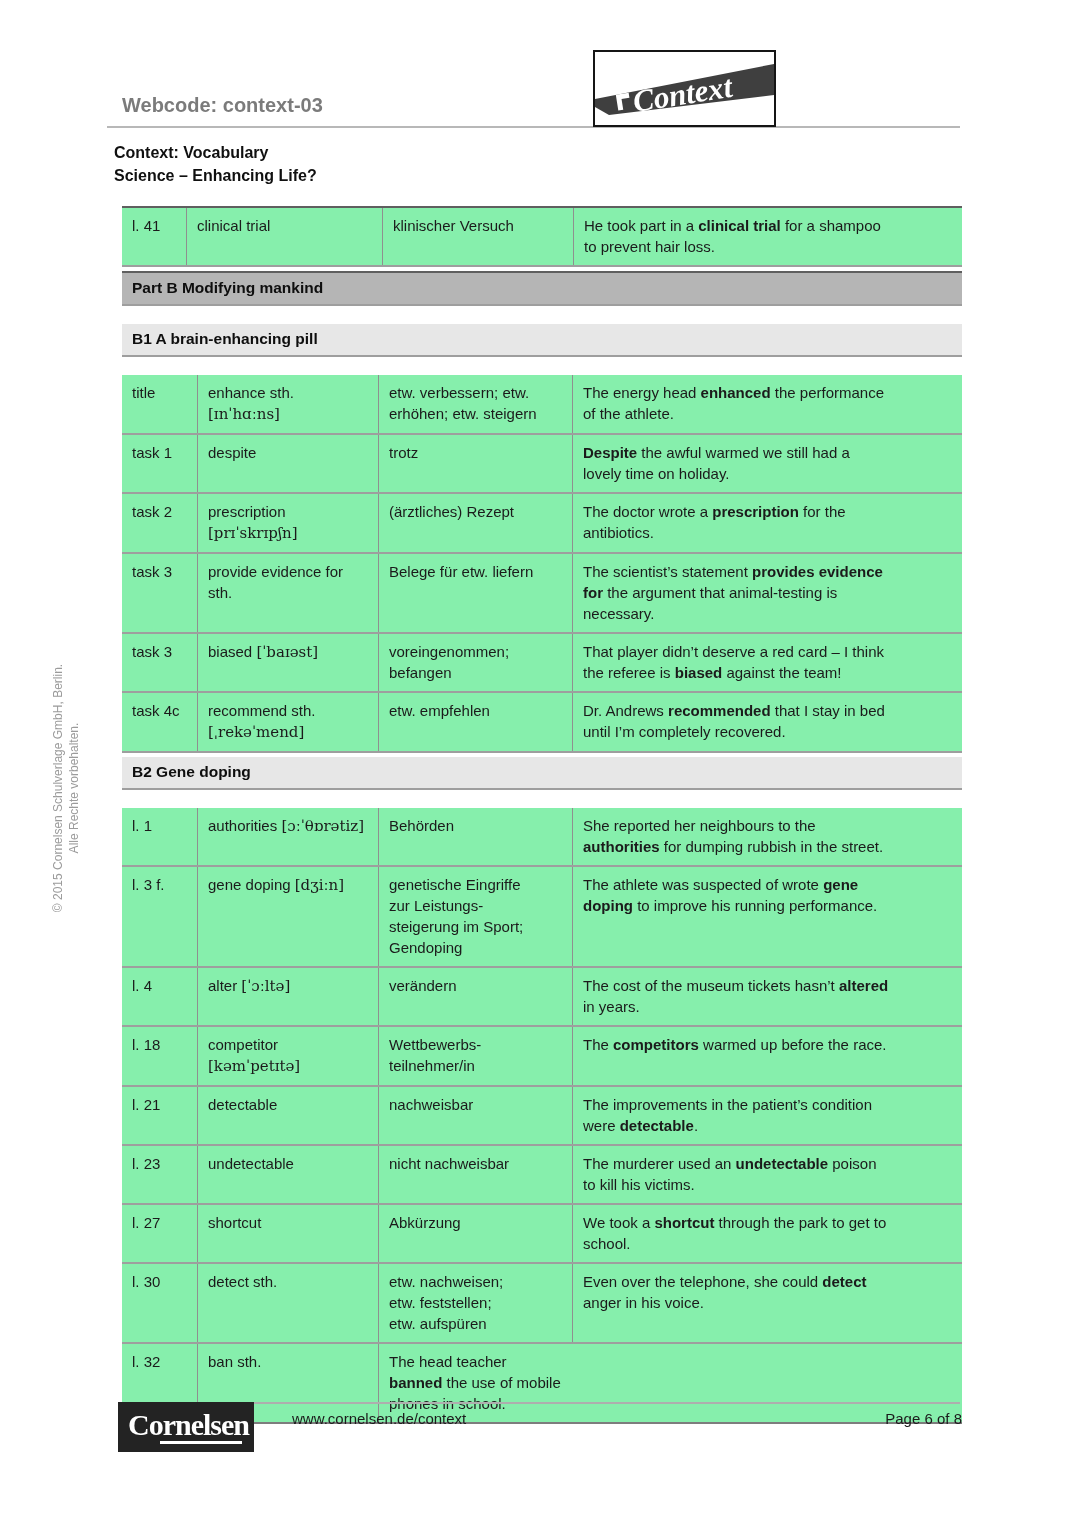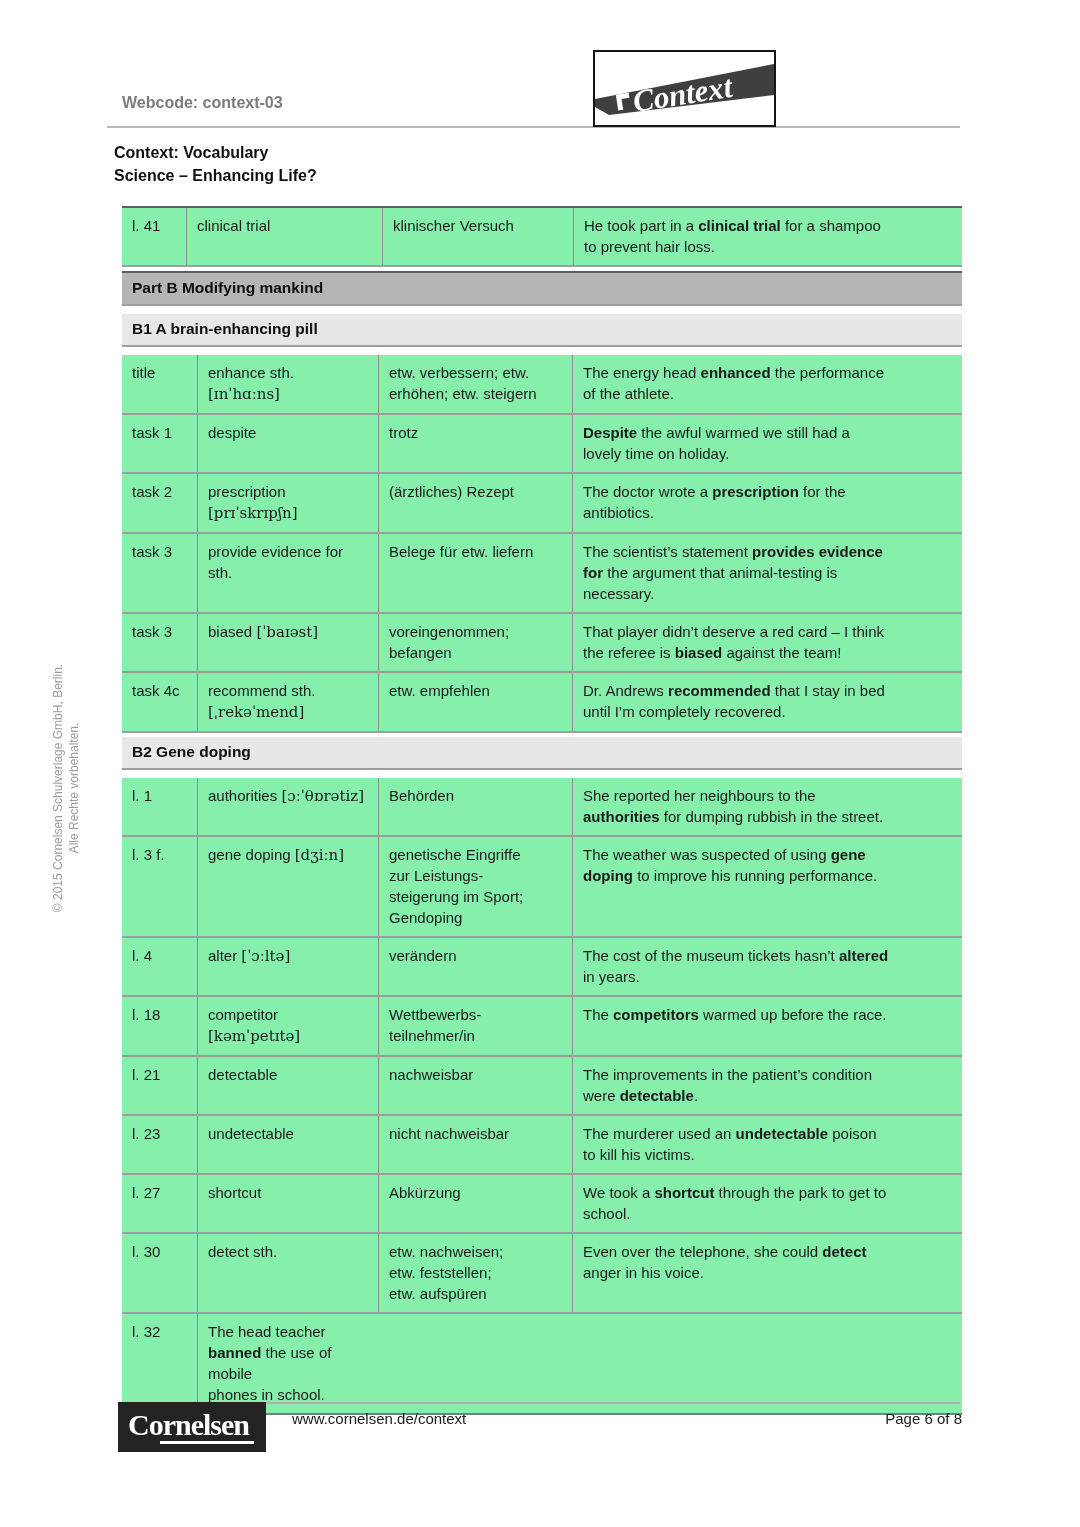--- a/index.html
+++ b/index.html
@@ -1,21 +1,21 @@
 <!DOCTYPE html>
 <html style="--band-dark: #b5b5b5; --band-light: #e7e7e7;"><head>
 <meta charset="utf-8">
 <style>
   html,body{margin:0;padding:0;background:#ffffff;}
   .page{
     position:relative;width:1080px;height:1527px;background:#ffffff;
     font-family:"Liberation Sans",sans-serif;color:#1b1b1b;overflow:hidden;
   }
   
-  .webcode{position:absolute;left:122px;top:94px;font-size:16px;font-weight:bold;color:#7b7b7b;}
+  .webcode{position:absolute;left:122px;top:94px;font-size:20px;font-weight:bold;color:#7b7b7b;}
   .header-rule{position:absolute;left:107px;top:126px;width:853px;height:2px;background:#b8b8b8;}
   .context-box{
     position:absolute;left:593px;top:50px;width:183px;height:77px;
     border:2px solid #151515;background:#fff;box-sizing:border-box;z-index:2;
   }
   
   .doc-title{position:absolute;left:114px;top:141px;font-size:16px;font-weight:bold;line-height:23px;color:#101010;}
   
   .sidebar{
     position:absolute;left:-104px;top:772px;width:340px;text-align:center;
@@ -29,30 +29,30 @@
   }
   .vrow.t1{grid-template-columns:65px 196px 191px 1fr;border-top:2px solid #5f5f5f;}
   .vrow.last{border-bottom:2px solid #7d7d7d;}
   .vrow>div{
     padding:7px 10px 8px 10px;font-size:15px;line-height:21px;white-space:pre-wrap;
     box-sizing:border-box;
   }
   .vrow>div:not(:last-child){border-right:1px solid #8f8f8f;}
   .band{
     padding:4px 10px 5px 10px;font-size:15.5px;font-weight:bold;color:#0e0e0e;
-    margin:4px 0 8px 0;border-bottom:2px solid #9e9e9e;line-height:22px;
+    margin:4px 0 18px 0;border-bottom:2px solid #9e9e9e;line-height:22px;
   }
   .band.dark{background:var(--band-dark,#b5b5b5);border-top:2px solid #5f5f5f;}
   .band.light{background:var(--band-light,#e7e7e7);}
   .b{font-weight:bold;}
   .phon{font-family:"DejaVu Serif",serif;}
   
   .footer-rule{position:absolute;left:118px;top:1402px;width:842px;height:2px;background:#aeaeae;}
   .cornelsen-logo{
-    position:absolute;left:118px;top:1402px;width:148px;height:50px;background:#232323;
+    position:absolute;left:118px;top:1402px;width:136px;height:50px;background:#232323;
     z-index:2;
   }
   .cornelsen-logo .word{
     position:absolute;left:10px;top:6px;color:#ffffff;font-family:"Liberation Serif",serif;
     font-weight:bold;font-size:30px;letter-spacing:-1px;
   }
   .cornelsen-logo .underbar{position:absolute;left:42px;right:12px;bottom:8px;height:3px;background:#ffffff;}
   .footer-url{position:absolute;left:292px;top:1410px;font-size:15px;color:#1b1b1b;}
   .footer-page{position:absolute;right:118px;top:1410px;font-size:15px;color:#1b1b1b;}
 </style>
@@ -150,21 +150,21 @@
         <div><span>She reported her neighbours to the
 </span><span class="b">authorities</span><span> for dumping rubbish in the street.</span></div>
       </div>
       <div class="vrow">
         <div>l. 3 f.</div>
         <div><span>gene doping </span><span class="phon">[dʒiːn]</span></div>
         <div>genetische Eingriffe
 zur Leistungs-
 steigerung im Sport;
 Gendoping</div>
-        <div><span>The weather was suspected of using </span><span class="b">gene
+        <div><span>The athlete was suspected of wrote </span><span class="b">gene
 doping</span><span> to improve his running performance.</span></div>
       </div>
       <div class="vrow">
         <div>l. 4</div>
         <div><span>alter </span><span class="phon">[ˈɔːltə]</span></div>
         <div>verändern</div>
         <div><span>The cost of the museum tickets hasn’t </span><span class="b">altered</span><span>
 in years.</span></div>
       </div>
       <div class="vrow">
@@ -200,20 +200,21 @@
         <div>l. 30</div>
         <div><span>detect sth.</span></div>
         <div>etw. nachweisen;
 etw. feststellen;
 etw. aufspüren</div>
         <div><span>Even over the telephone, she could </span><span class="b">detect</span><span>
 anger in his voice.</span></div>
       </div>
       <div class="vrow last">
         <div>l. 32</div>
+        <div><span>ban sth.</span></div>
         <div><span>The head teacher </span><span class="b">banned</span><span> the use of mobile
 phones in school.</span></div>
       </div>
     </div>
 
   <div class="footer-rule"></div>
   <div class="cornelsen-logo">
     <span class="word">Cornelsen</span>
     <span class="underbar"></span>
   </div>

